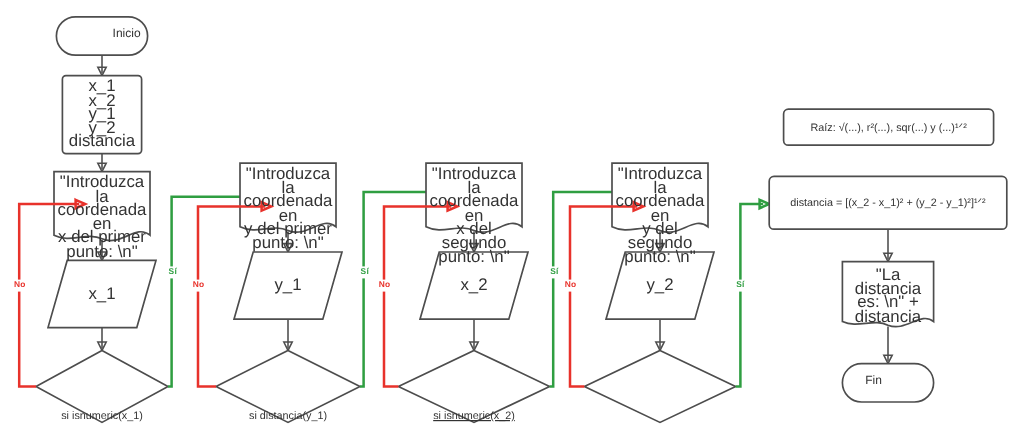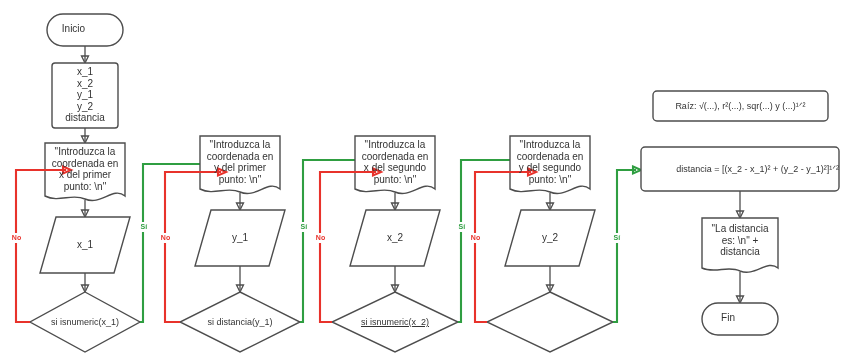--- a/index.html
+++ b/index.html
@@ -40,30 +40,30 @@
     stroke-width: 2.1;
   }
   .conn-no {
     fill: none;
     stroke: #e8322b;
     stroke-width: 2.1;
   }
   .lbl {
     position: absolute;
     color: #333333;
-    font-size: 10px;
+    font-size: 14px;
     line-height: 11.5px;
     text-align: center;
     pointer-events: none;
     white-space: pre-line;
   }
   .lbl-term { font-size: 10px; }
   .lbl-note { font-size: 9px; white-space: nowrap; }
-  .lbl-formula { font-size: 9px; white-space: nowrap; text-align: right; }
-  .lbl-dec { font-size: 9px; white-space: nowrap; }
+  .lbl-formula { font-size: 9px; white-space: nowrap; }
+  .lbl-dec { font-size: 9px; white-space: nowrap; margin-top: 24px; }
   .edge-lbl {
     position: absolute;
     font-size: 7px;
     font-weight: bold;
     letter-spacing: 0.2px;
     background: #ffffff;
     padding: 1px 0px;
     line-height: 8px;
     text-align: center;
   }
@@ -155,21 +155,21 @@
     <path class="conn" d="M736.5,211 L740,218 L743.5,211 Z" fill="#4d4d4d"></path>
 
     <path class="shape-stroke" d="M702,218 L778,218 L778,268 C767,259 755,277 740,271 C728,265 715,274 702,268 Z"></path>
 
     <path class="conn" d="M740,272 L740,301"></path>
     <path class="conn" d="M736.5,296 L740,303 L743.5,296 Z" fill="#4d4d4d"></path>
 
     <rect class="shape-stroke" x="702" y="303" width="76" height="32" rx="16" ry="16"></rect>
   </svg>
 
-  <div class="lbl lbl-term" style="left:47px; top:23px; width:53px;">Inicio</div>
+  <div class="lbl lbl-term" style="left:47px; top:23px; width:53px;padding-left:32px;">Inicio</div>
 
   <div class="lbl" style="left:52px; top:66px; width:66px;">x_1
 x_2
 y_1
 y_2
 distancia</div>
 
   <div class="lbl" style="left:45px; top:146px; width:80px;">"Introduzca la
 coordenada en
 x del primer

